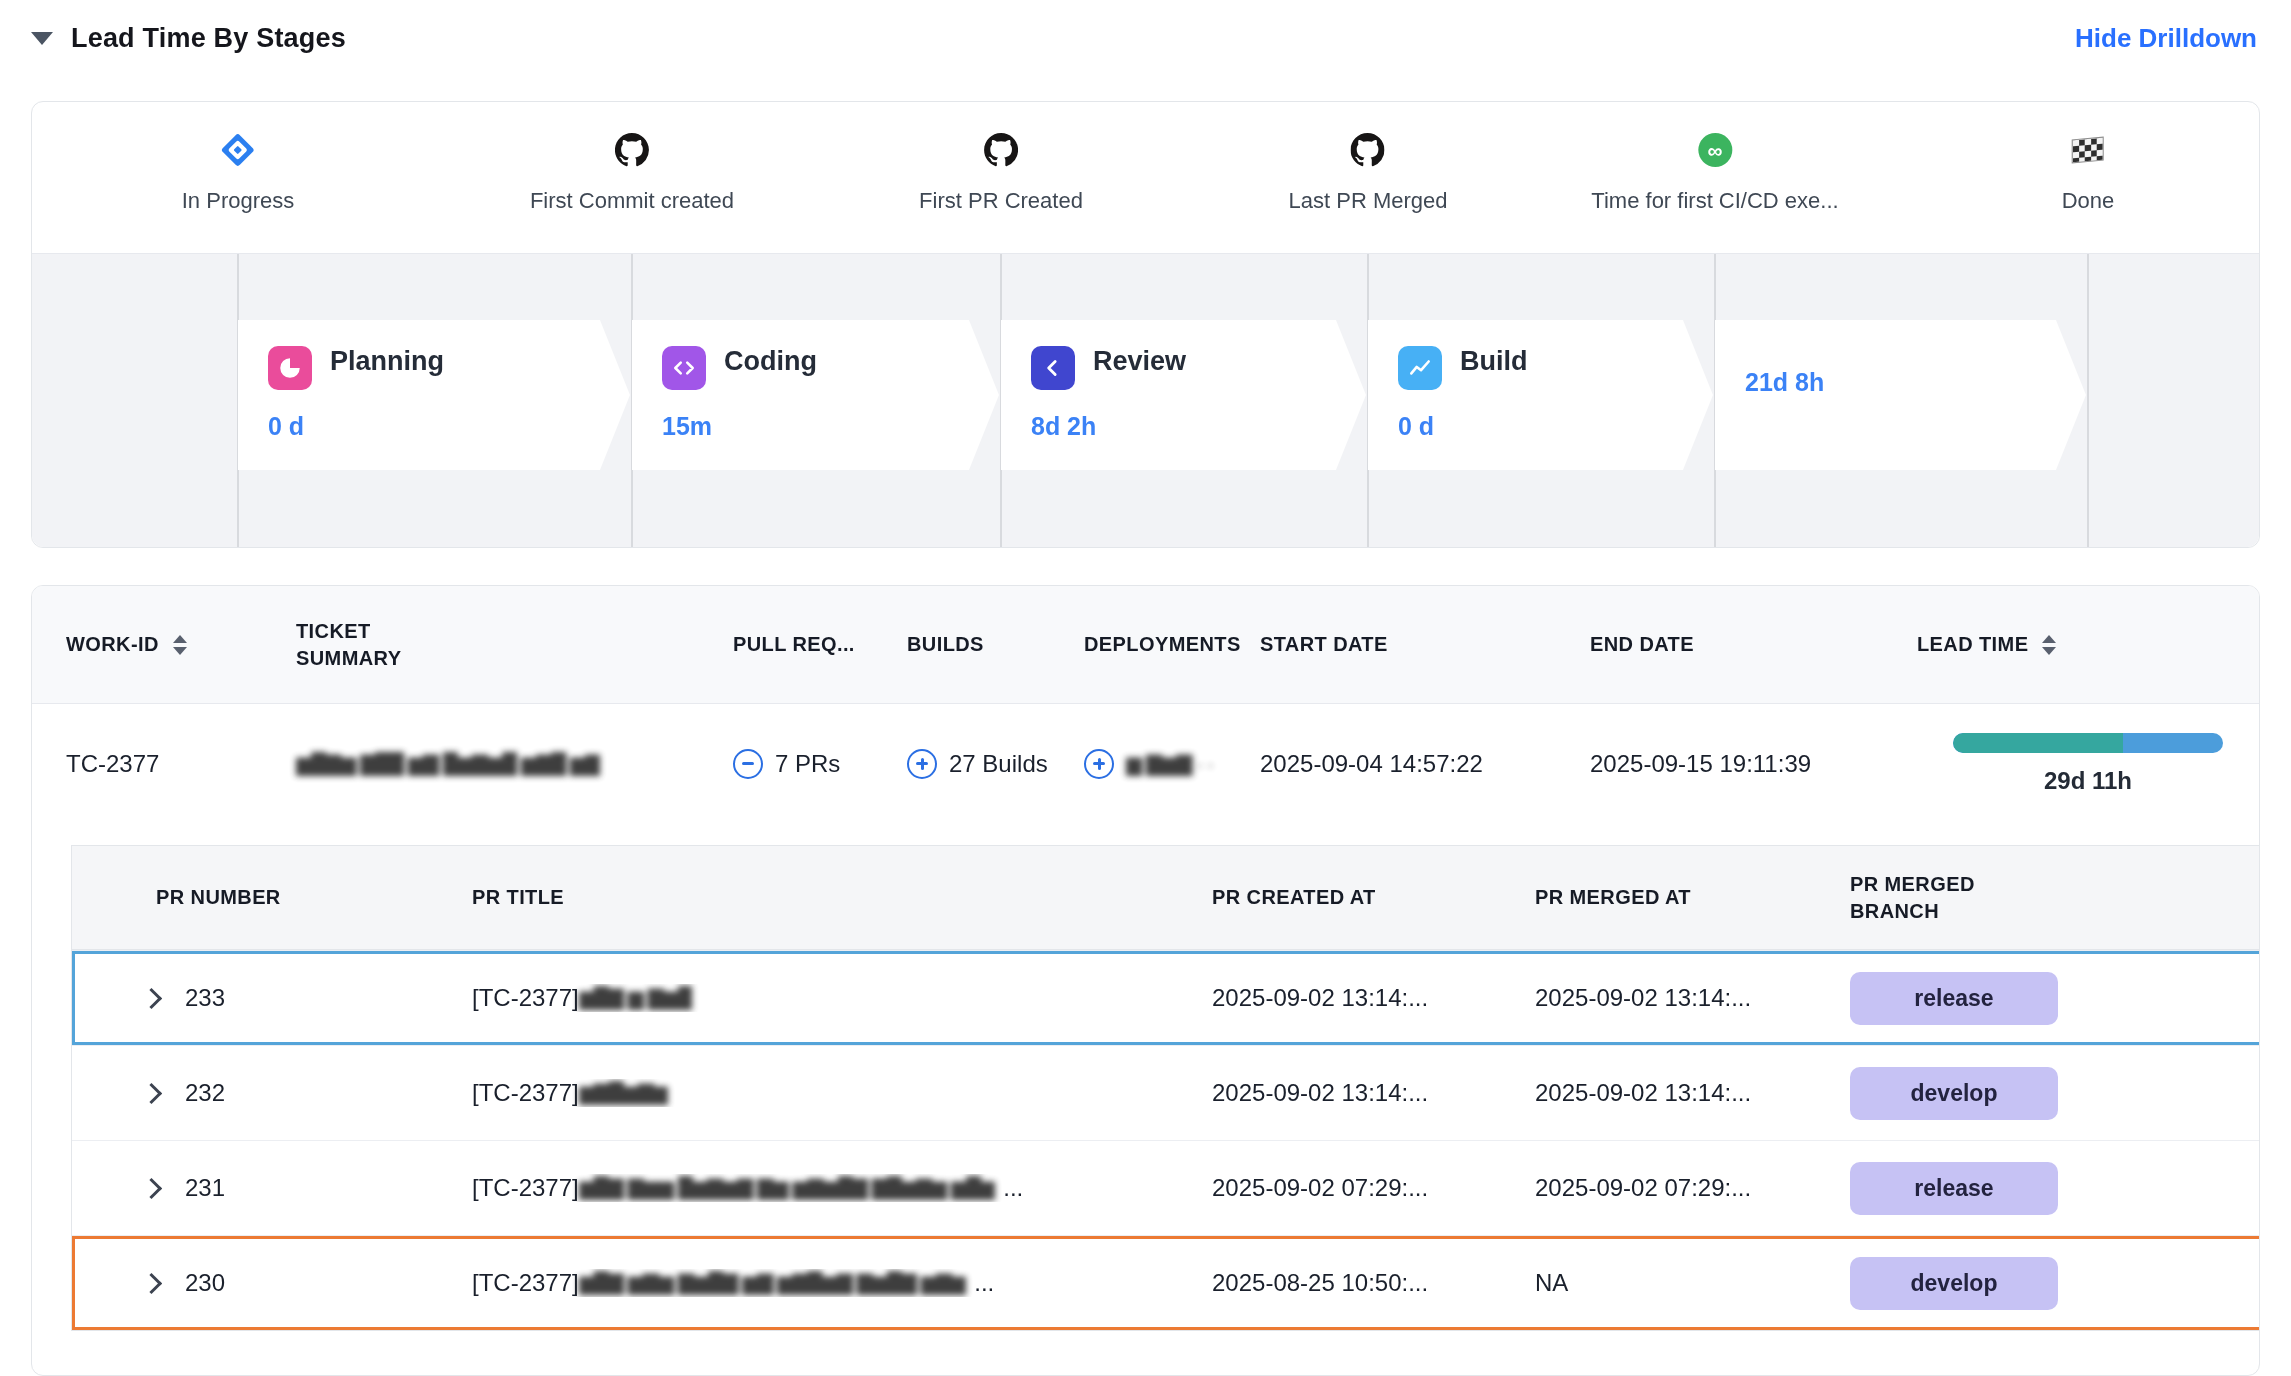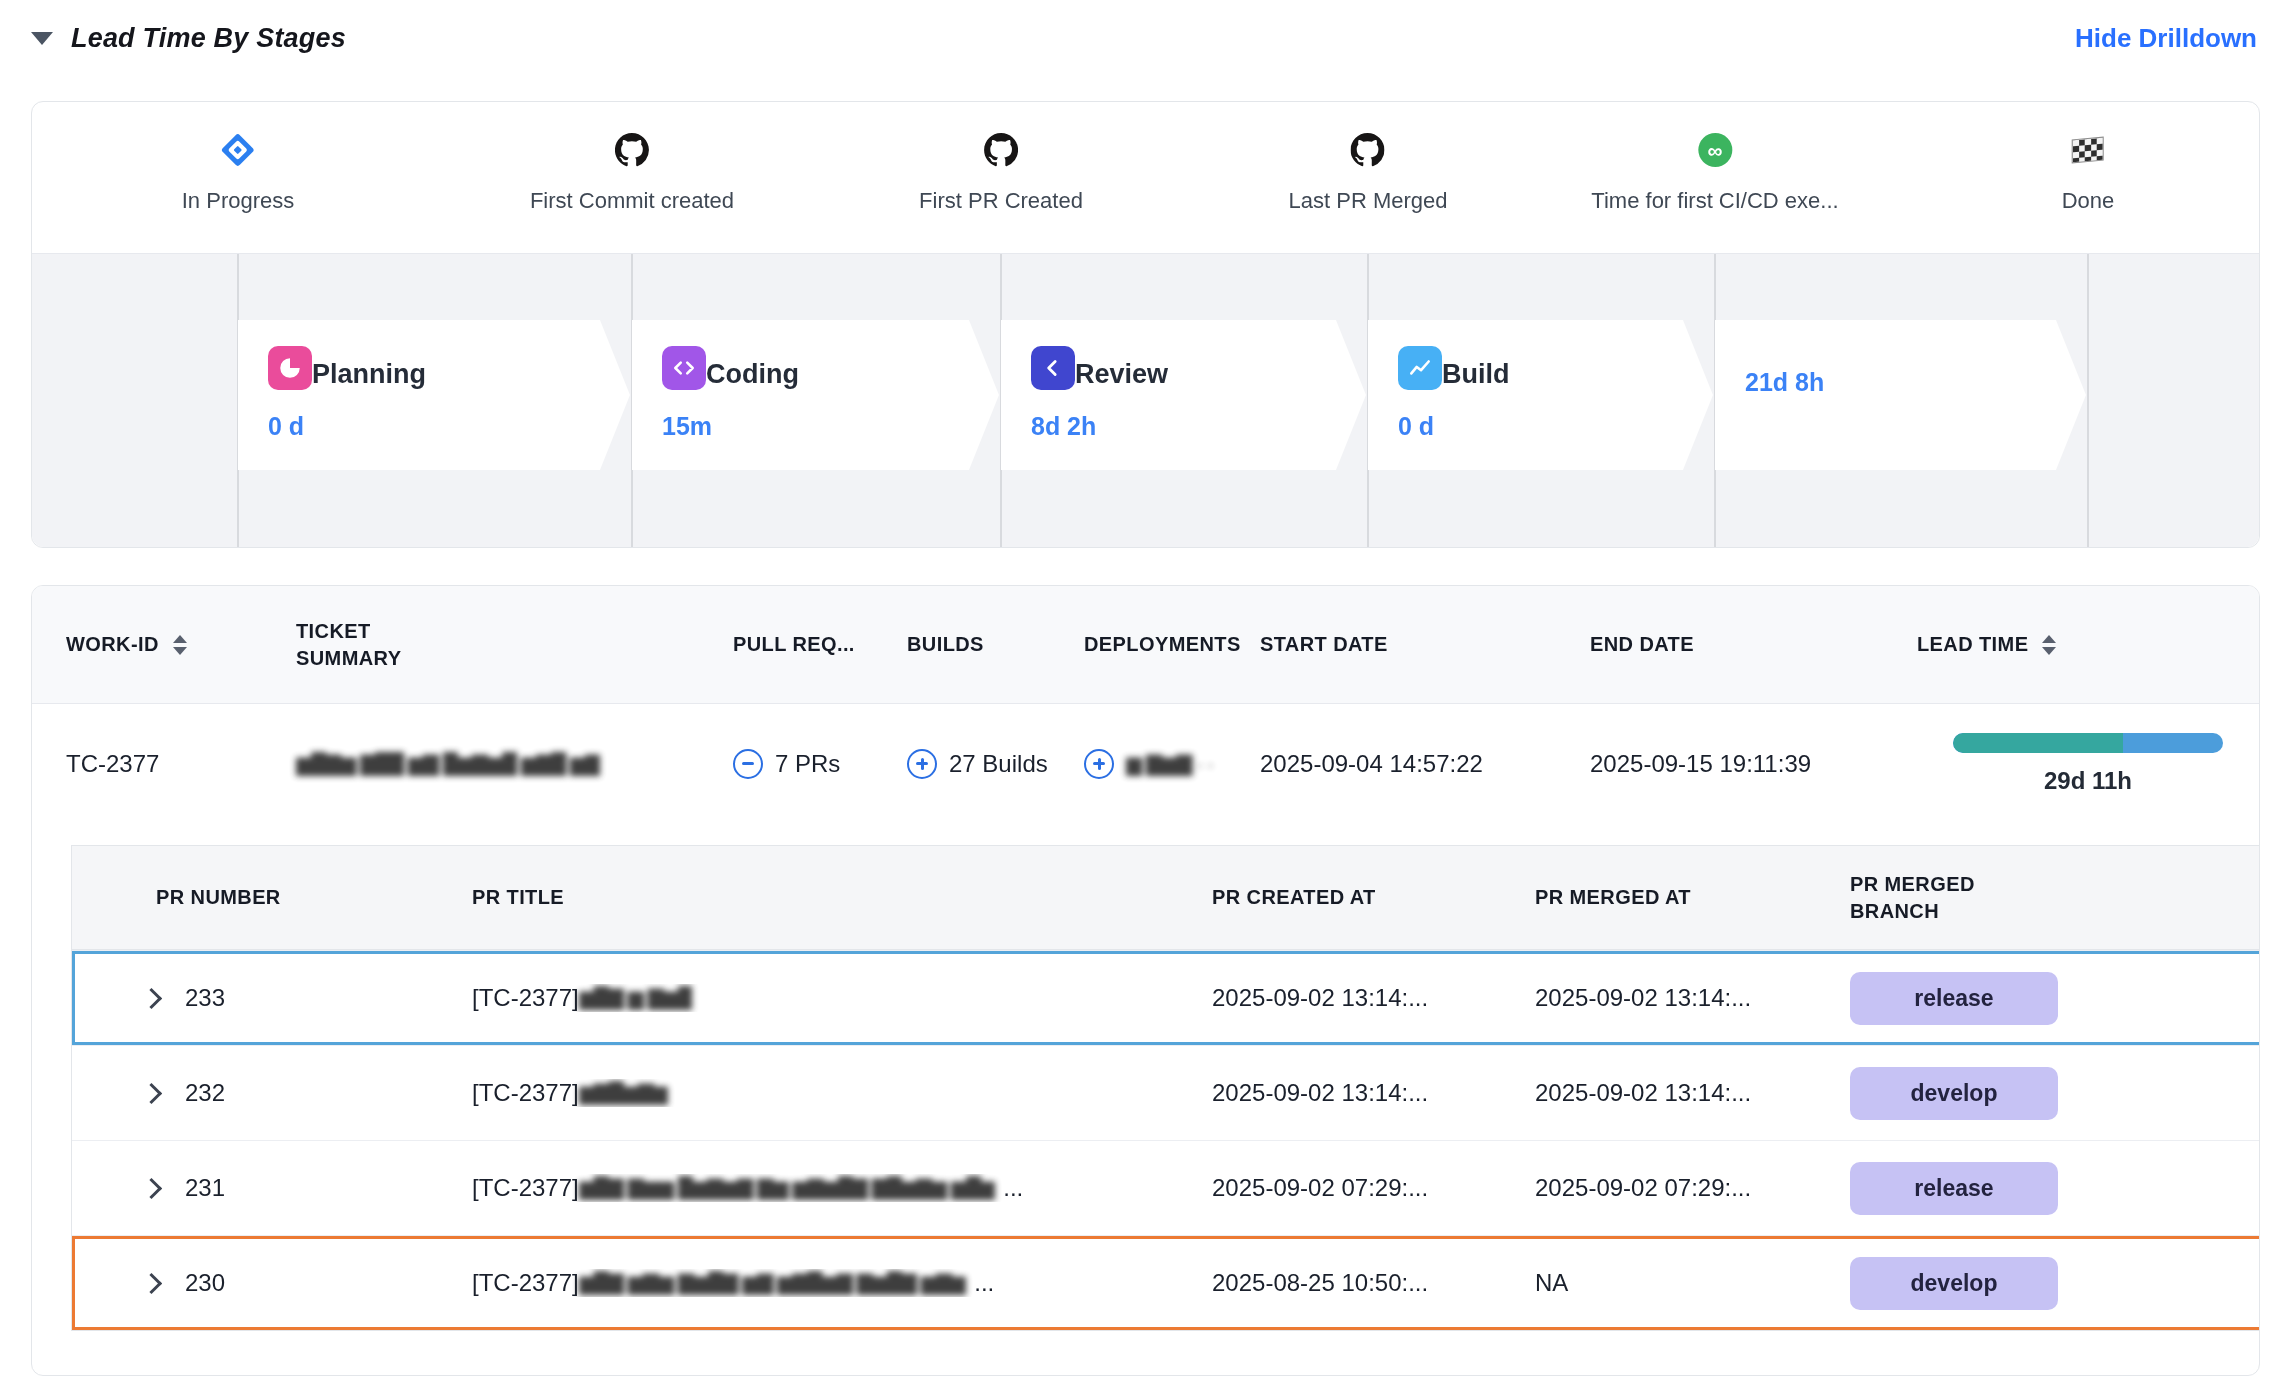--- a/index.html
+++ b/index.html
@@ -6,21 +6,21 @@
   html,body { background:#fff; }
   body { font-family:"Liberation Sans", sans-serif; color:#1a202c; }
   .page { position:relative; width:2291px; height:1376px; background:#fff; overflow:hidden; }
 
   
   .page-header { position:absolute; left:31px; right:34px; top:14px; height:48px;
     display:flex; justify-content:space-between; align-items:center; }
   .title-wrap { display:flex; align-items:center; gap:18px; }
   .collapse-tri { width:0; height:0; border-left:11px solid transparent; border-right:11px solid transparent;
     border-top:13px solid #4b5563; cursor:pointer; }
-  .page-title { font-size:27px; font-weight:bold; color:#15161c; letter-spacing:.2px;font-style:italic; }
+  .page-title { font-size:27px; font-weight:bold; color:#15161c; letter-spacing:.2px; }
   .drilldown-link { font-size:26px; font-weight:bold; color:#2970ff; text-decoration:none; cursor:pointer; }
 
   
   .stages-card { position:absolute; left:31px; top:101px; width:2229px; height:447px;
     background:#fff; border:1px solid #e3e6ea; border-radius:12px; }
   .milestone { position:absolute; top:26px; transform:translateX(-50%);
     display:flex; flex-direction:column; align-items:center; }
   .m-iconzone { height:44px; display:flex; align-items:center; justify-content:center; }
   .milestone-label { margin-top:16px; font-size:22px; color:#3f4854; white-space:nowrap; }
 
@@ -37,21 +37,21 @@
     background:conic-gradient(#2e2e2e 25%, #f3f3f3 0 50%, #2e2e2e 0 75%, #f3f3f3 0) 0 0 / 12px 12px;
     border:1px solid #8b8b8b; }
 
   .stage-track { position:absolute; left:0; right:0; top:151px; bottom:0;
     background:#f2f3f6; border-top:1px solid #e7e9ee; border-radius:0 0 12px 12px; overflow:hidden; }
   .divider { position:absolute; top:0; bottom:0; width:2px; background:#d8dade; }
 
   .chip { position:absolute; top:66px; height:150px; background:#fff;
     clip-path:polygon(0 0, calc(100% - 30px) 0, 100% 50%, calc(100% - 30px) 100%, 0 100%);
     padding:26px 0 0 30px; filter:drop-shadow(0 1px 3px rgba(20,30,60,.12)); }
-  .chip-head { display:flex; align-items:flex-end; }
+  .chip-head { display:flex; align-items:flex-start; gap:18px; }
   .chip-icon { width:44px; height:44px; border-radius:10px; display:flex; align-items:center; justify-content:center; }
   .chip-icon svg { display:block; }
   .chip-name { font-size:27px; font-weight:bold; color:#252c38; }
   .chip-duration { margin-top:22px; font-size:25px; font-weight:bold; color:#3b82f6; }
 
   
   .table-card { position:absolute; left:31px; top:585px; width:2229px; height:791px;
     background:#fff; border:1px solid #e3e6ea; border-radius:12px; overflow:hidden; }
 
   .row-grid { display:grid; grid-template-columns:264px 437px 174px 177px 176px 330px 327px 1fr; align-items:center; }

